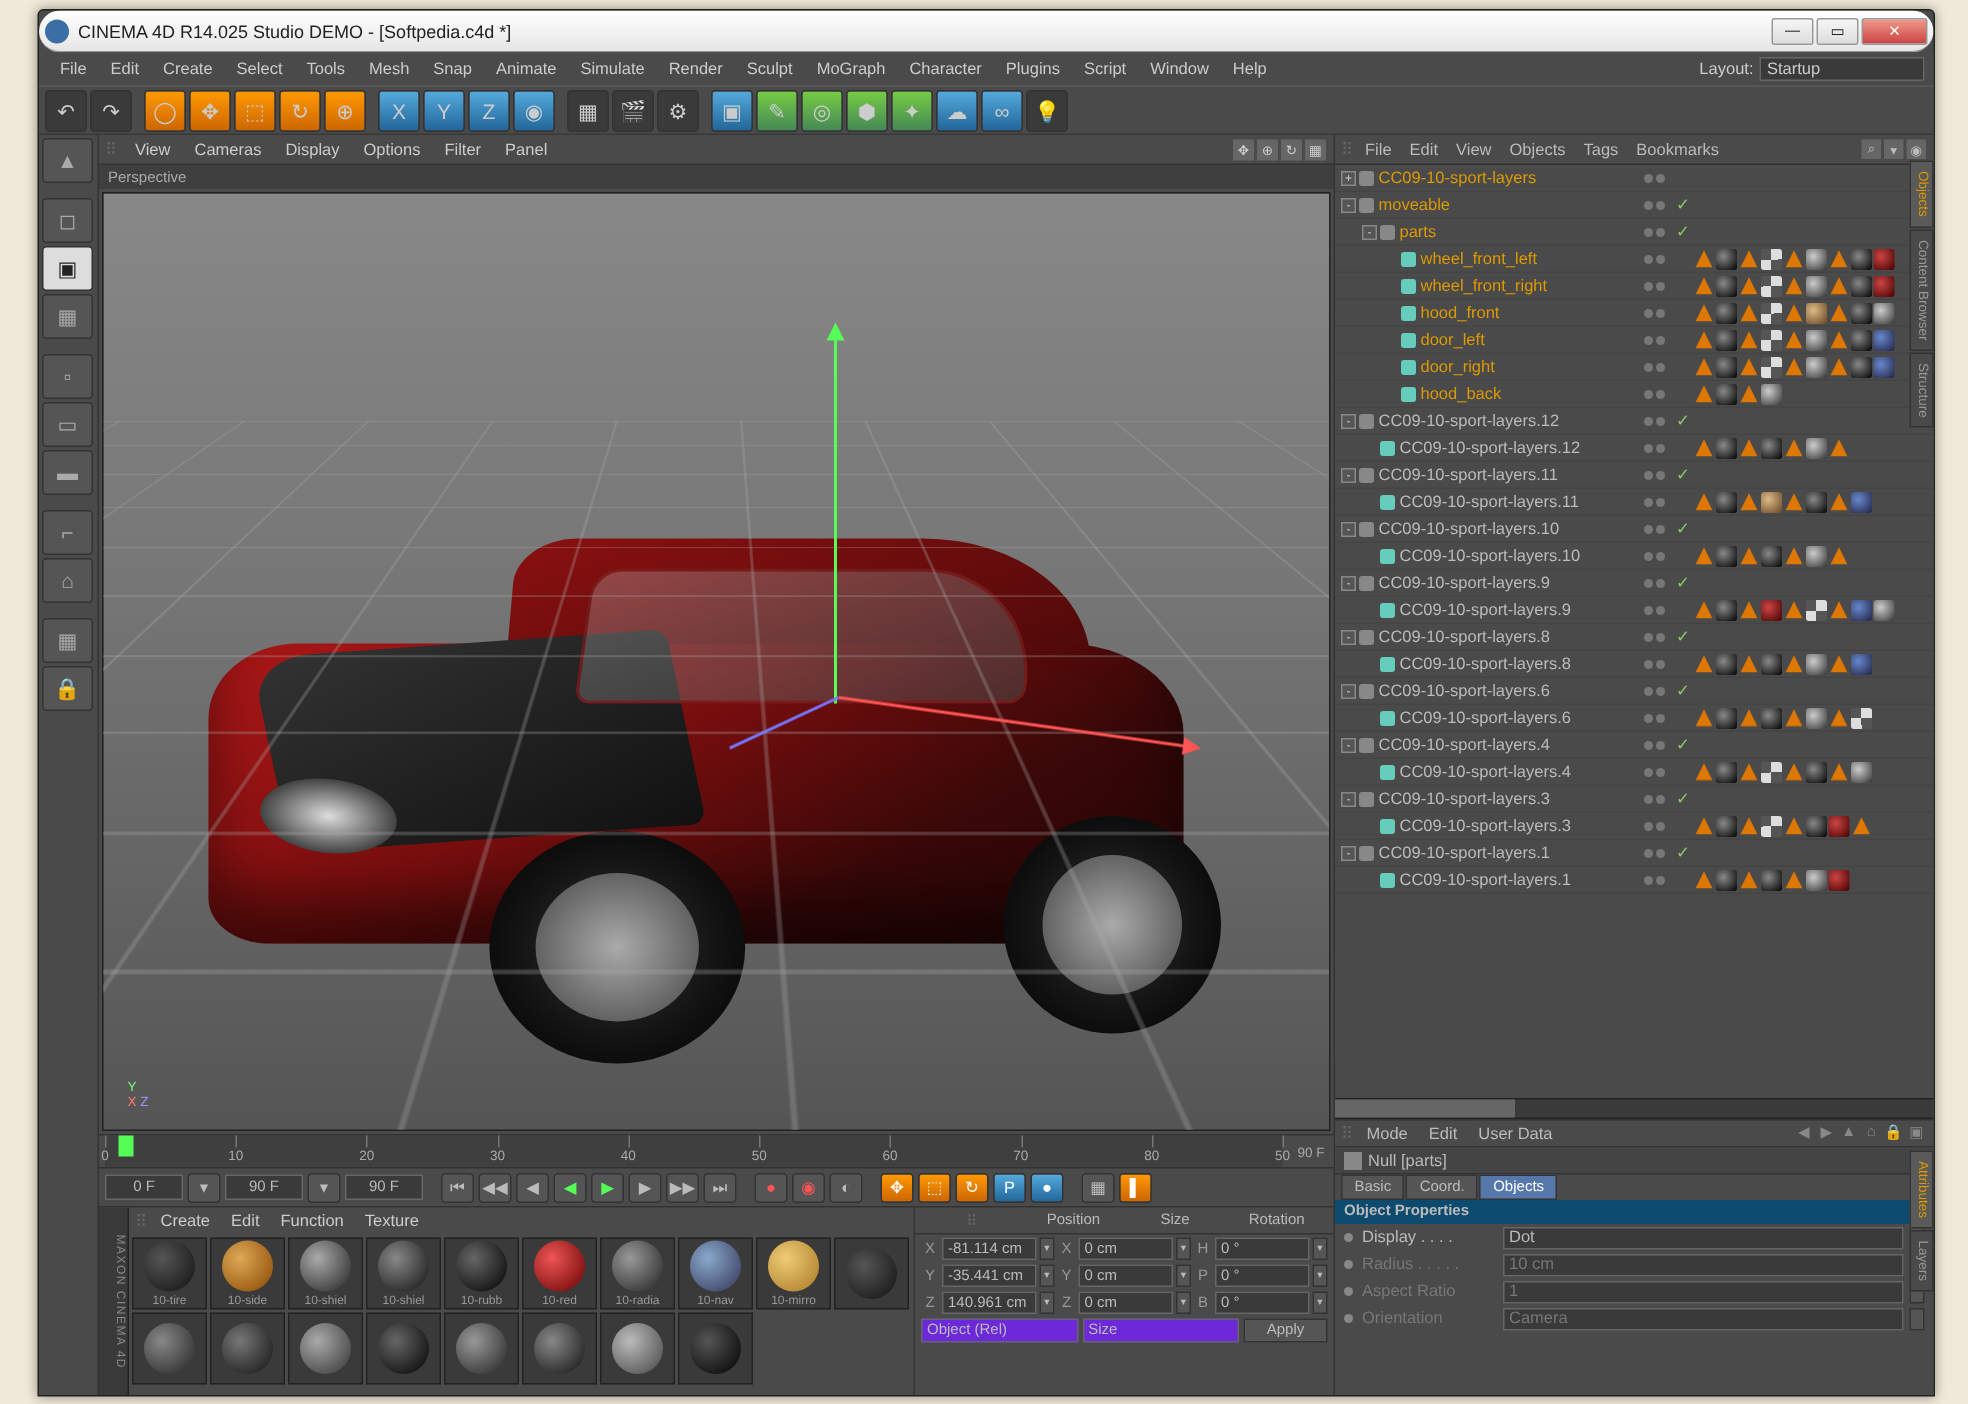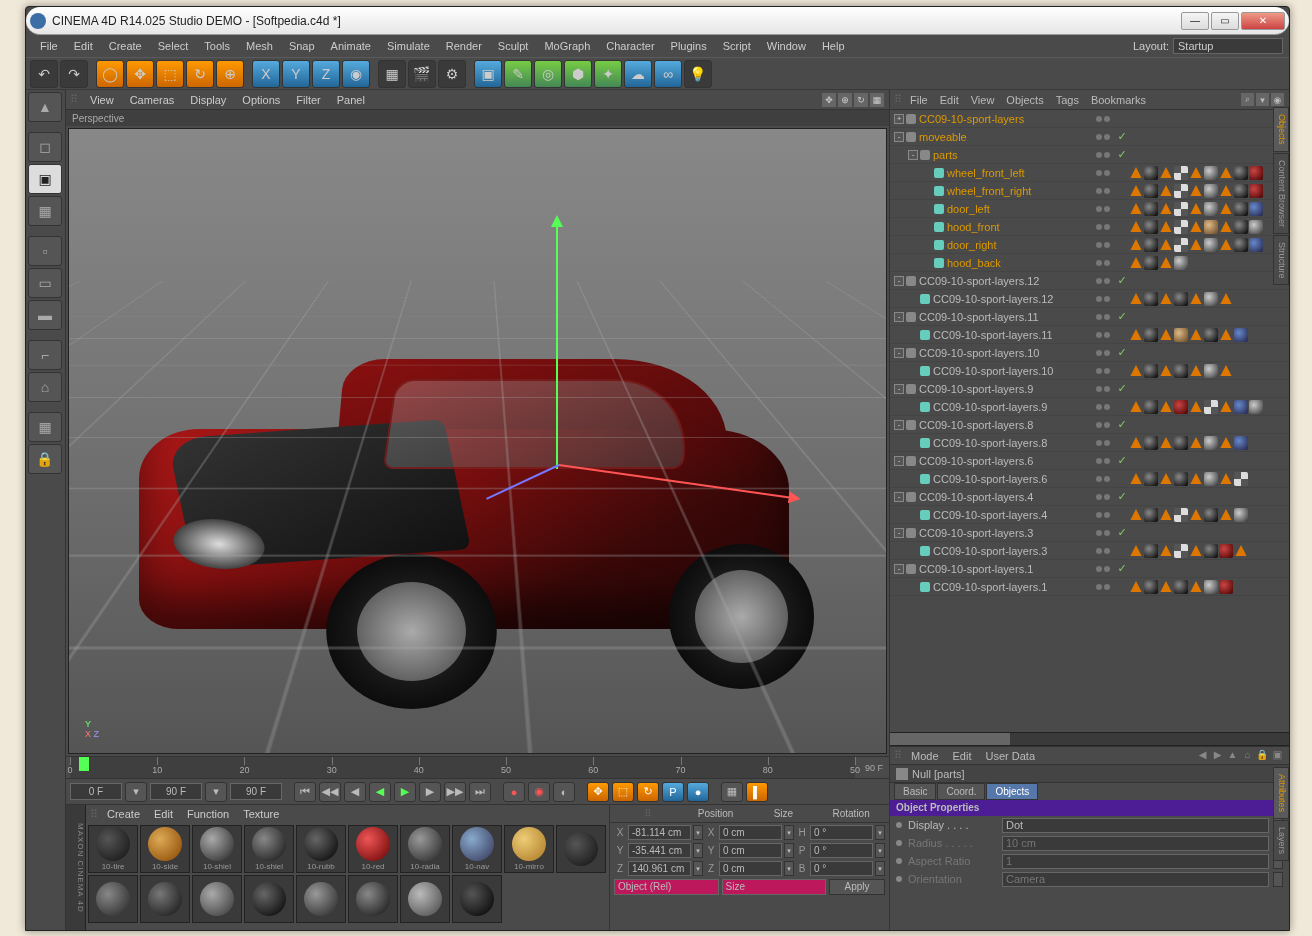--- a/index.html
+++ b/index.html
@@ -138,38 +138,38 @@
 
 .coord { width:280px; border-left:1px solid #333; display:flex; flex-direction:column; font-size:10px; color:#bbb; }
 .coord .chd{height:18px;display:flex;align-items:center;padding:0 4px;border-bottom:1px solid #333}
 .coord .chd .grip{width:10px;color:#666}
 .coord .chd span{flex:1;text-align:center}
 .crow{display:flex;align-items:center;height:18px;padding:0 4px;gap:2px}
 .crow .ax{width:12px;text-align:center;color:#999}
 .crow .cv{flex:1;height:15px;background:#3a3a3a;border:1px solid #666;padding:0 3px;line-height:13px}
 .crow .sp{width:10px;height:15px;background:#555;border:1px solid #333;font-size:7px;text-align:center;line-height:13px}
 .cbot{display:flex;padding:2px 4px;gap:3px}
-.cbot .sel{flex:1;height:16px;background:#be185d;border:1px solid #666;font-size:10px;padding:0 3px;line-height:14px}
+.cbot .sel{flex:1;height:16px;background:#6d28d9;border:1px solid #666;font-size:10px;padding:0 3px;line-height:14px}
 .cbot .ap{width:56px;height:16px;background:#555;border:1px solid #333;text-align:center;line-height:14px}
 
 .maxon { width:20px; background:#3a3a3a; color:#888; font-size:8px; writing-mode:vertical-rl; text-align:center; padding:4px 0; border-right:1px solid #222; letter-spacing:1px; }
 
 
 .attr { width:400px; border-left:1px solid #333; display:flex; flex-direction:column; font-size:11px; color:#bbb; }
 .attr .amenu{height:18px;display:flex;align-items:center;padding:0 4px;border-bottom:1px solid #333}
 .attr .amenu .mi{padding:0 7px}
 .attr .amenu .grip{width:10px;color:#666}
 .attr .amenu .sp{flex:1}
 .attr .amenu .ai{width:13px;height:13px;margin:0 1px;color:#888;font-size:10px;text-align:center}
 .attr .ah{height:18px;padding:0 6px;display:flex;align-items:center;background:#444;border-bottom:1px solid #333}
 .attr .ah .ic{width:12px;height:12px;background:#888;margin-right:4px}
 .tabs{display:flex;height:17px;padding-left:4px;gap:1px}
 .tabs .t{padding:0 8px;background:#555;border:1px solid #333;line-height:15px;font-size:10px}
 .tabs .t.on{background:#5577aa;color:#fff}
-.aph{height:16px;background:#4c1d95;padding:0 6px;line-height:16px;font-weight:bold;font-size:10px}
+.aph{height:16px;background:#0c4a6e;padding:0 6px;line-height:16px;font-weight:bold;font-size:10px}
 .aprow{display:flex;align-items:center;height:18px;padding:0 6px;gap:4px}
 .aprow .al{width:90px}
 .aprow .dot{width:6px;height:6px;border-radius:50%;background:#888;margin-right:2px}
 .aprow .av{flex:1;height:15px;background:#3a3a3a;border:1px solid #666;padding:0 3px;line-height:13px}
 .aprow .as{width:10px;height:15px;background:#555;border:1px solid #333}
 .aprow.dim{color:#777}
 </style>
 </head>
 <body>
 
@@ -563,58 +563,58 @@
               <span class="tag s1"></span>
               <span class="tag tri"></span>
               <span class="tag s2"></span>
               <span class="tag s4"></span>
             </span>
           </div>
           <div class="orow">
             <span class="ind" style="width: 28px;"></span>
             <span style="width: 12px; display: inline-block;"></span>
             <span class="oi p"></span>
+            <span class="nm or">hood_front</span>
+            <span class="dots">
+              <span class="d"></span>
+              <span class="d"></span>
+            </span>
+            <span class="ck"></span>
+            <span class="tags">
+              <span class="tag tri"></span>
+              <span class="tag s2"></span>
+              <span class="tag tri"></span>
+              <span class="tag s3"></span>
+              <span class="tag tri"></span>
+              <span class="tag s6"></span>
+              <span class="tag tri"></span>
+              <span class="tag s2"></span>
+              <span class="tag s1"></span>
+            </span>
+          </div>
+          <div class="orow">
+            <span class="ind" style="width: 28px;"></span>
+            <span style="width: 12px; display: inline-block;"></span>
+            <span class="oi p"></span>
             <span class="nm or">door_left</span>
             <span class="dots">
               <span class="d"></span>
               <span class="d"></span>
             </span>
             <span class="ck"></span>
             <span class="tags">
               <span class="tag tri"></span>
               <span class="tag s2"></span>
               <span class="tag tri"></span>
               <span class="tag s3"></span>
               <span class="tag tri"></span>
               <span class="tag s1"></span>
               <span class="tag tri"></span>
               <span class="tag s2"></span>
               <span class="tag s5"></span>
-            </span>
-          </div>
-          <div class="orow">
-            <span class="ind" style="width: 28px;"></span>
-            <span style="width: 12px; display: inline-block;"></span>
-            <span class="oi p"></span>
-            <span class="nm or">hood_front</span>
-            <span class="dots">
-              <span class="d"></span>
-              <span class="d"></span>
-            </span>
-            <span class="ck"></span>
-            <span class="tags">
-              <span class="tag tri"></span>
-              <span class="tag s2"></span>
-              <span class="tag tri"></span>
-              <span class="tag s3"></span>
-              <span class="tag tri"></span>
-              <span class="tag s6"></span>
-              <span class="tag tri"></span>
-              <span class="tag s2"></span>
-              <span class="tag s1"></span>
             </span>
           </div>
           <div class="orow">
             <span class="ind" style="width: 28px;"></span>
             <span style="width: 12px; display: inline-block;"></span>
             <span class="oi p"></span>
             <span class="nm or">door_right</span>
             <span class="dots">
               <span class="d"></span>
               <span class="d"></span>

